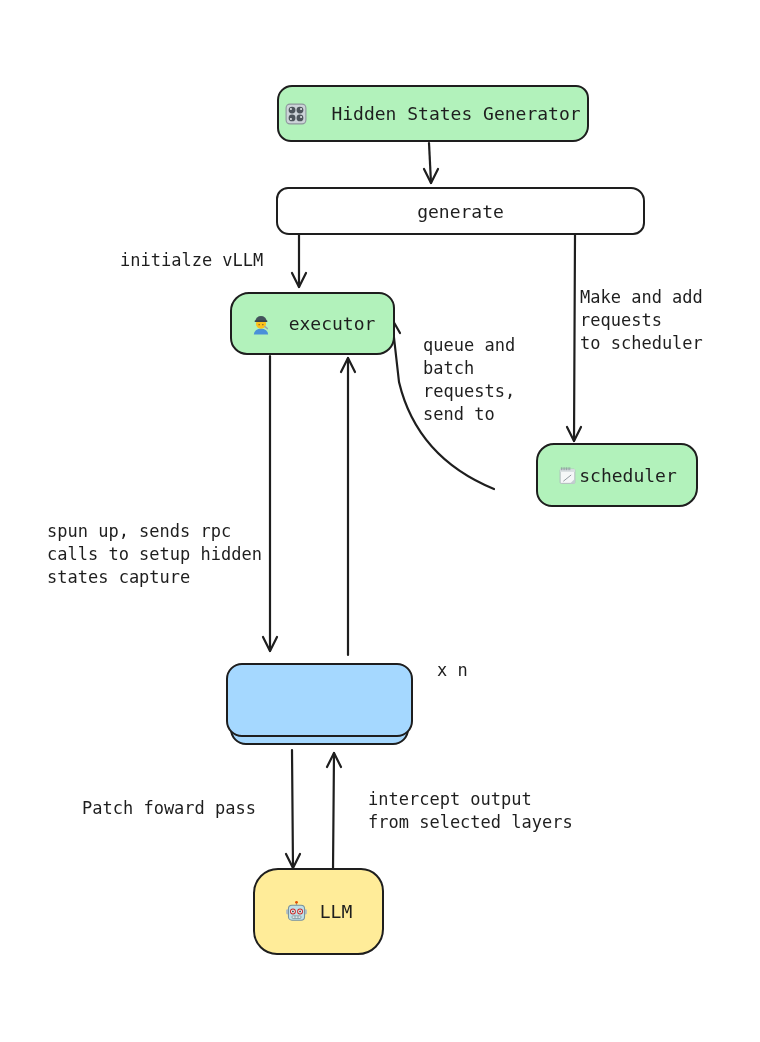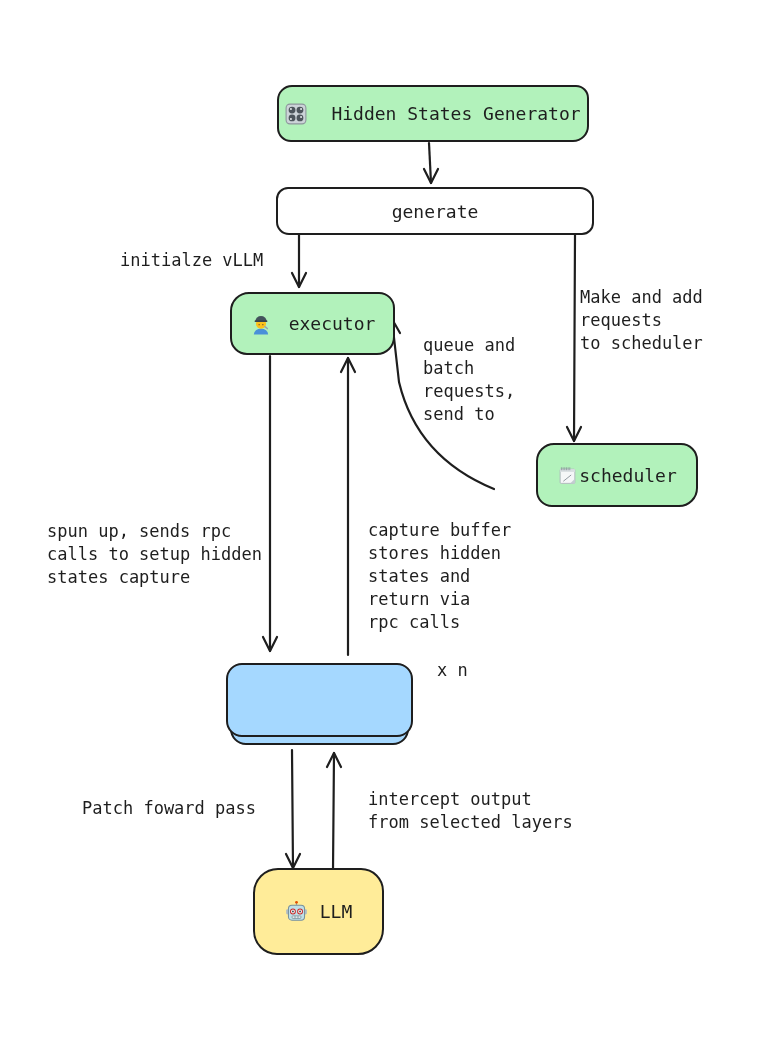--- a/index.html
+++ b/index.html
@@ -17,21 +17,21 @@
     display:flex;align-items:center;justify-content:center;
     border:2.2px solid #1e1e1e;
     box-sizing:border-box;
     font-size:18px;
     z-index:3;
     white-space:nowrap;
   }
   .node .icon{display:inline-block;line-height:0;}
   .node .lbl{display:inline-block;}
   #node-hsg{left:277px;top:85px;width:312px;height:57px;background:#b2f2bb;border-radius:15px 13px 16px 14px;gap:24px;}
-  #node-generate{left:276px;top:187px;width:318px;height:48px;background:#ffffff;border-radius:12px 14px 12px 13px;}
+  #node-generate{left:276px;top:187px;width:369px;height:48px;background:#ffffff;border-radius:12px 14px 12px 13px;}
   #node-executor{left:230px;top:292px;width:165px;height:63px;background:#b2f2bb;border-radius:19px 16px 18px 17px;gap:17px;}
   #node-scheduler{left:492px;top:443px;width:162px;height:64px;background:#b2f2bb;border-radius:18px 17px 19px 16px;gap:1px;margin-left:44px;}
   #node-worker{left:222px;top:655px;width:195px;height:72px;background:#a5d8ff;border-radius:17px 15px 16px 18px;gap:2px;z-index:5;}
   .worker-layer{
     position:absolute;background:#a5d8ff;border:2.2px solid #1e1e1e;
     box-sizing:border-box;border-radius:16px;
   }
   #worker-l2{left:226px;top:663px;width:187px;height:74px;z-index:4;}
   #worker-l3{left:230px;top:671px;width:179px;height:74px;z-index:3;}
   #node-llm{left:253px;top:868px;width:131px;height:87px;background:#ffec99;border-radius:25px 23px 26px 24px;gap:12px;}
@@ -173,23 +173,18 @@
   <div class="ann" id="ann-make">Make and add
 requests
 to scheduler</div>
   <div class="ann" id="ann-spun">spun up, sends rpc
 calls to setup hidden
 states capture</div>
   <div class="ann" id="ann-queue">queue and
 batch
 requests,
 send to</div>
-  <div class="ann" id="ann-capture">capture buffer
-stores hidden
-states and
-return via
-rpc calls</div>
   <div class="ann" id="ann-xn">x n</div>
   <div class="ann" id="ann-patch">Patch foward pass</div>
   <div class="ann" id="ann-intercept">intercept output
 from selected layers</div>
 
 </div>
 
 </body></html>

